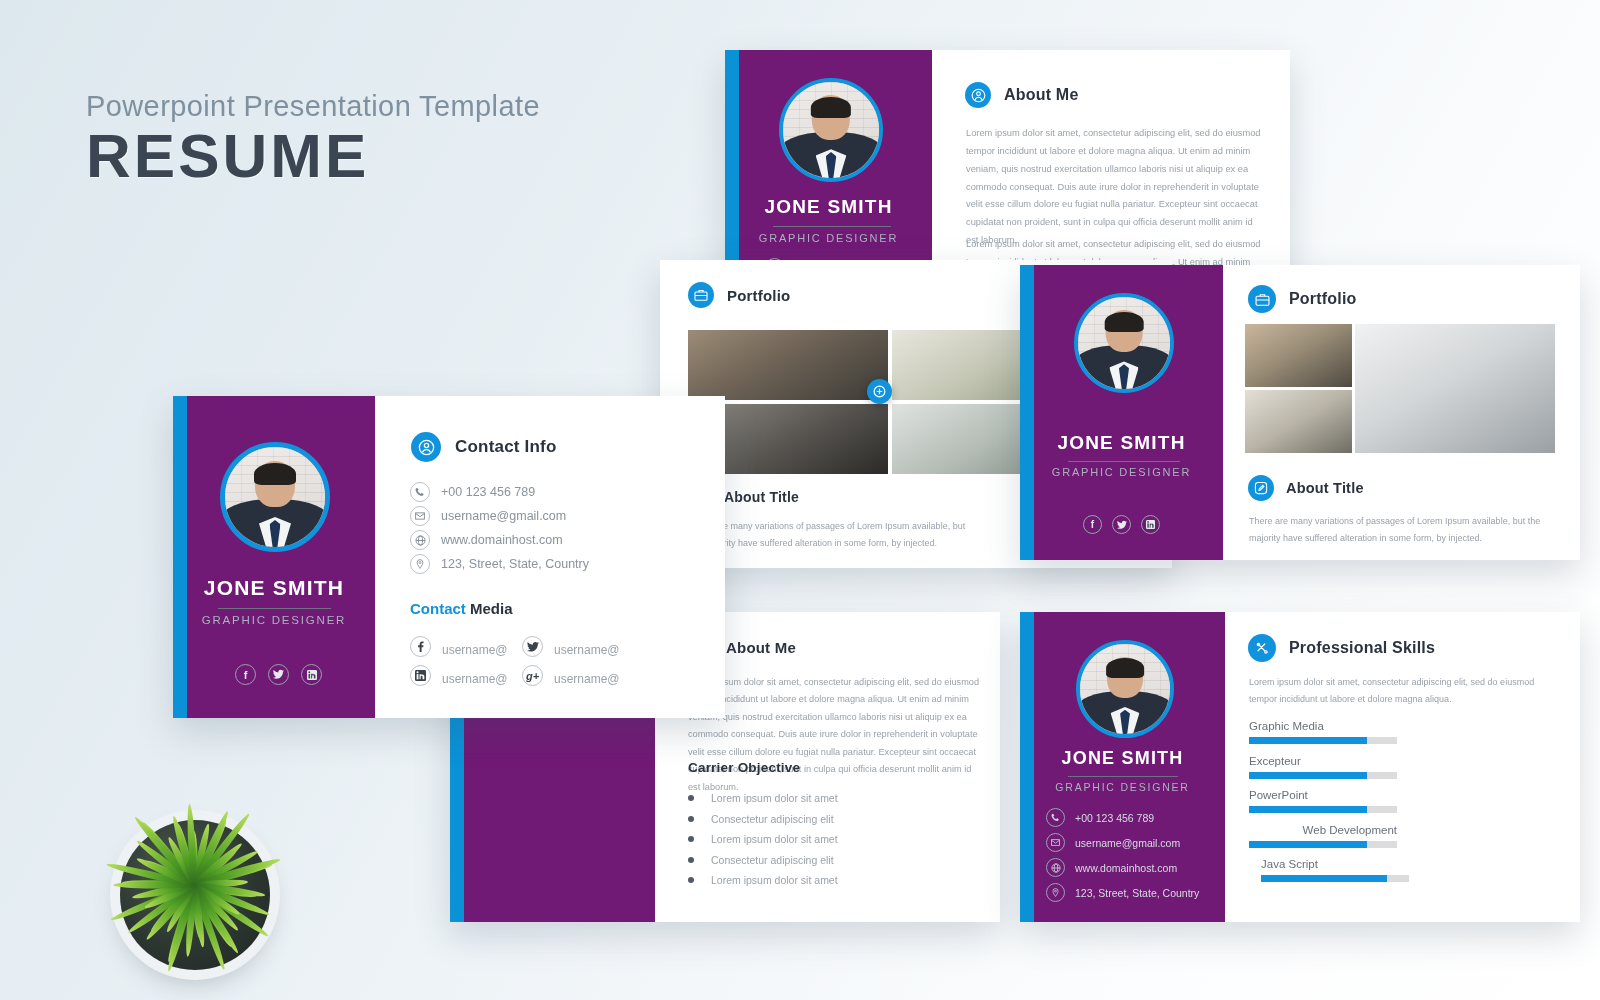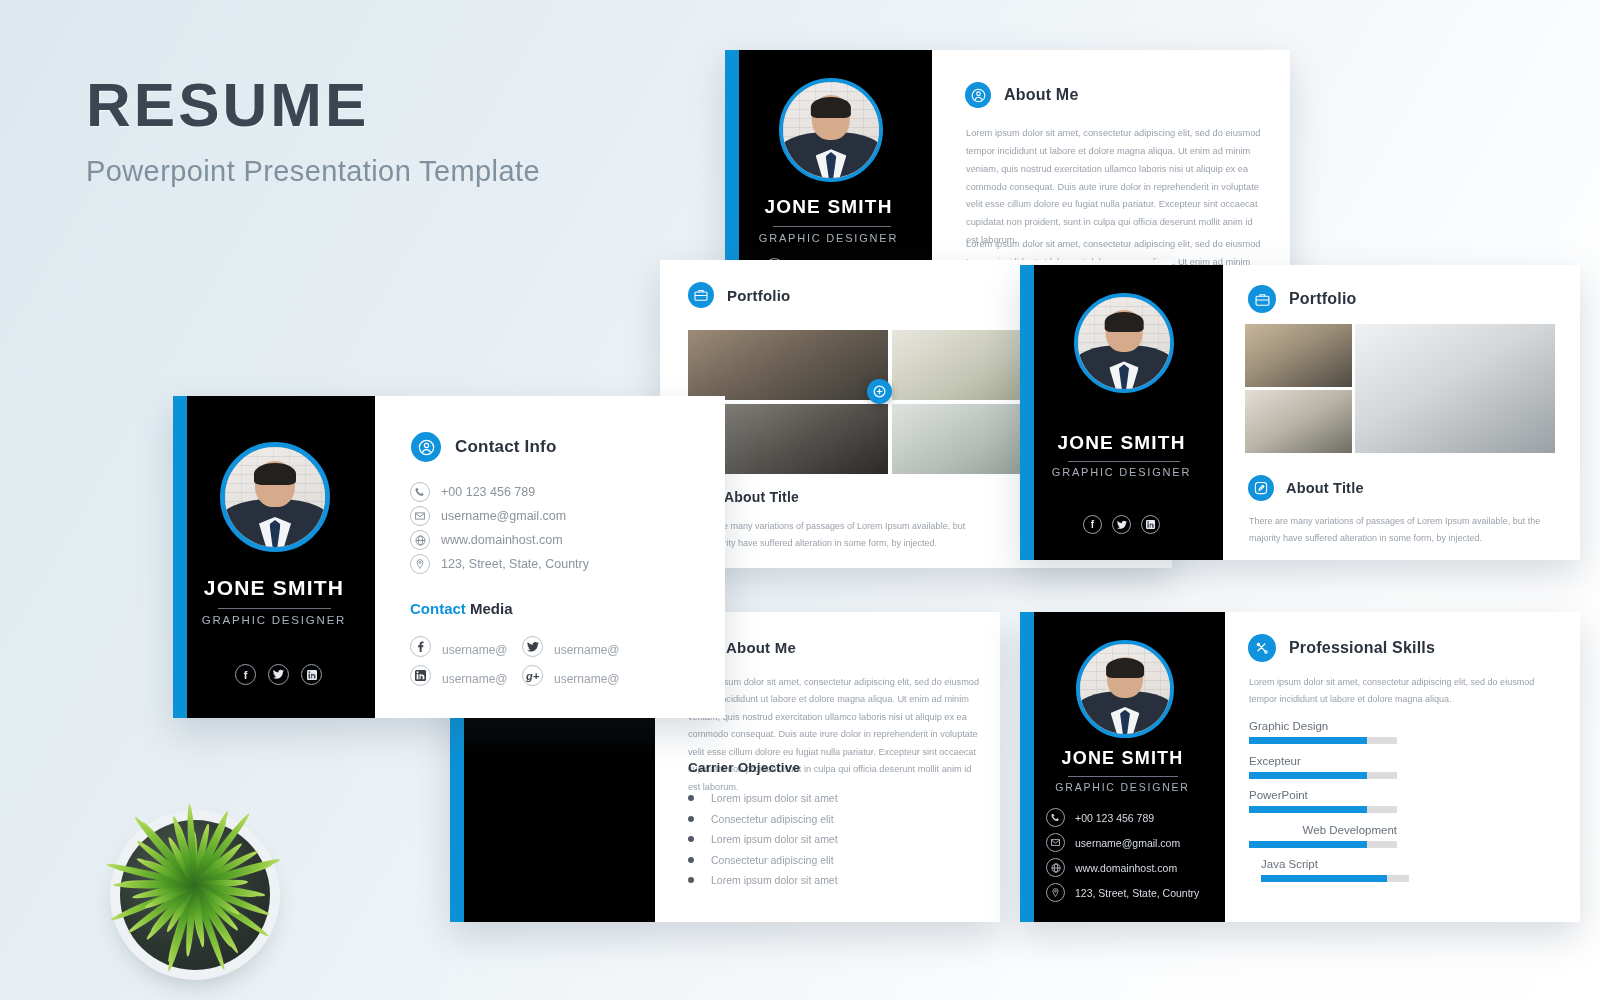--- a/index.html
+++ b/index.html
@@ -35,21 +35,21 @@
     transform-origin: 50% 100%;
   }
 
   
   .slide {
     position: absolute; background: #ffffff; overflow: hidden;
     box-shadow: 0 14px 34px rgba(60,80,100,.20);
   }
   .dark-panel {
     position: absolute; left: 0; top: 0; height: 100%;
-    background: #000000; overflow: hidden;
+    background: #701a75; overflow: hidden;
   }
   .accent-bar { position: absolute; left: 0; top: 0; height: 100%; background: #0b91d6; }
 
   .avatar {
     position: absolute; border-radius: 50%; border-style: solid; border-color: #1093dc;
     background: #cfcac4; overflow: hidden;
   }
   .avatar .brick { position: absolute; inset: 0;
     background:
       repeating-linear-gradient(to bottom, rgba(0,0,0,.07) 0 1px, transparent 1px 9px),
@@ -139,22 +139,22 @@
   .bullet-row { position: absolute; display: flex; align-items: center; }
   .bullet-dot { width: 6px; height: 6px; border-radius: 50%; background: #525a66; flex: none; }
   .bullet-txt { color: #9aa2ab; font-size: 10.5px; margin-left: 17px; white-space: nowrap; }
 
   svg { display: block; }
 </style>
 </head>
 <body>
 
 <div id="title-block">
+  <div id="subtitle">Powerpoint Presentation Template</div>
   <div id="main-title">RESUME</div>
-  <div id="subtitle">Powerpoint Presentation Template</div>
 </div>
 
 <div id="plant">
   <div class="pot"></div>
   <div id="blades">
       <div class="blade" style="height: 54px; transform: translate(-50%, -100%) rotate(0deg);"></div>
       <div class="blade" style="height: 63px; transform: translate(-50%, -100%) rotate(13.1818deg);"></div>
       <div class="blade" style="height: 72px; transform: translate(-50%, -100%) rotate(26.3636deg);"></div>
       <div class="blade" style="height: 81px; transform: translate(-50%, -100%) rotate(24.5455deg);"></div>
       <div class="blade" style="height: 90px; transform: translate(-50%, -100%) rotate(37.7273deg);"></div>
@@ -477,21 +477,21 @@
           <circle cx="4.6" cy="4.6" r="1.6"></circle>
           <circle cx="14.6" cy="14.6" r="1.6"></circle>
         </svg>
     </span>
     <span class="sec-title" style="font-size:16px; margin-left:13px;">Professional Skills</span>
   </div>
   <div class="body-text" style="left:229px; top:62px; width:300px; font-size:9px; line-height:1.9;">Lorem ipsum dolor sit amet, consectetur adipiscing elit, sed do eiusmod tempor incididunt ut labore et dolore magna aliqua.</div>
 
   <div id="skill-list">
       <div class="skill" style="left: 229px; top: 108px;">
-        <div class="skill-label">Graphic Design</div>
+        <div class="skill-label">Graphic Media</div>
         <div class="skill-track">
           <div class="skill-fill" style="width: 80%;"></div>
         </div>
       </div>
       <div class="skill" style="left: 229px; top: 142.5px;">
         <div class="skill-label">Excepteur</div>
         <div class="skill-track">
           <div class="skill-fill" style="width: 80%;"></div>
         </div>
       </div>

